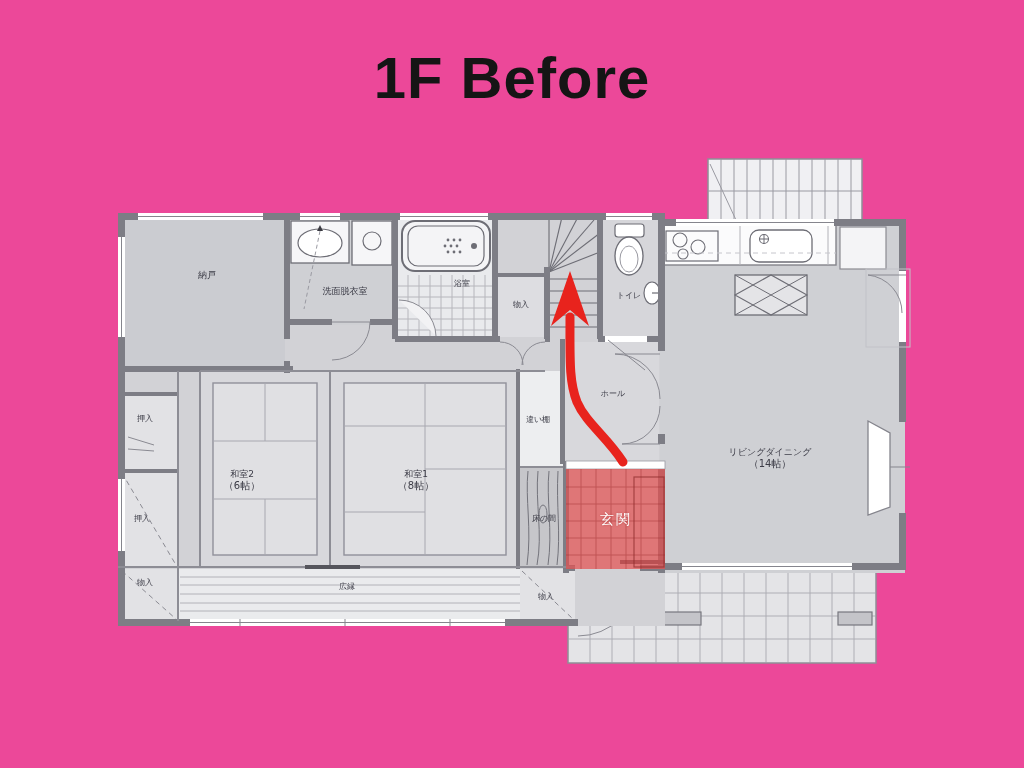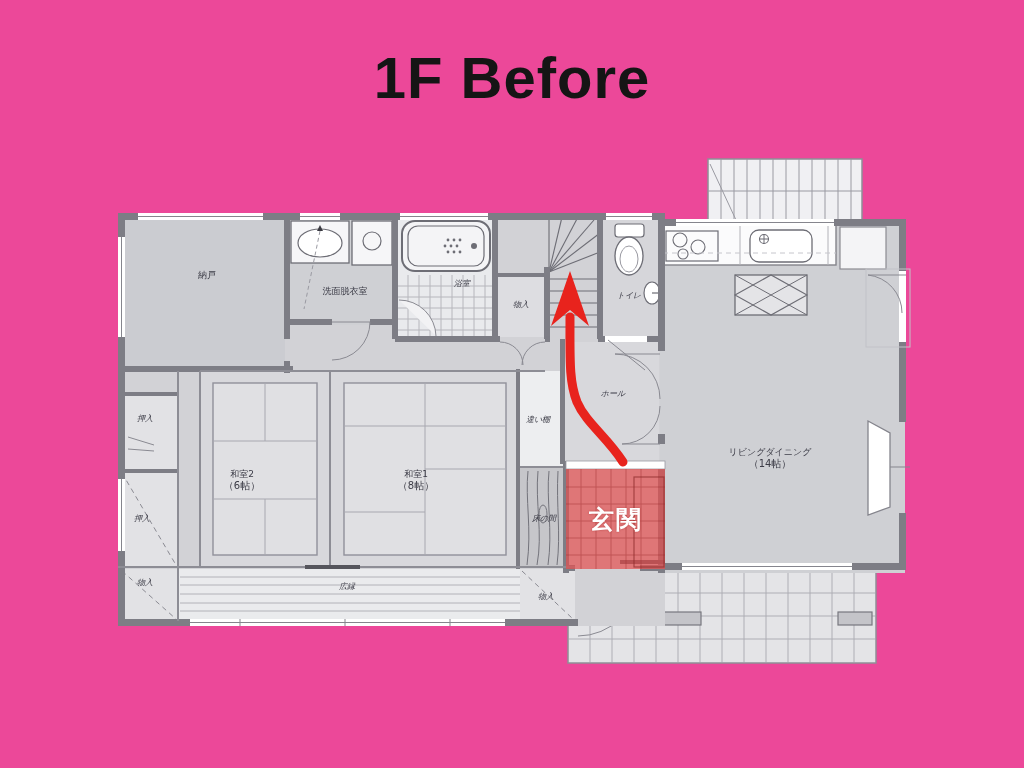--- a/index.html
+++ b/index.html
@@ -7,23 +7,23 @@
          font-family:"Liberation Sans","DejaVu Sans",sans-serif;}
   .page-title{position:absolute;top:44px;left:0;width:100%;text-align:center;
               font-size:58px;font-weight:800;letter-spacing:1px;color:#151515;margin:0;
               font-family:"Liberation Sans","DejaVu Sans",sans-serif;}
   .plan{position:absolute;left:0;top:0;width:1024px;height:768px;margin-top:9px;}
   .plan svg{position:absolute;left:0;top:0;}
   .lbl{position:absolute;transform:translate(-50%,-50%);white-space:nowrap;
        color:#3b3b46;font-size:9px;line-height:1.25;text-align:center;
        font-family:"DejaVu Sans","Liberation Sans",sans-serif;}
   .lbl small{display:block;font-size:10px;}
-  .lbl-genkan{color:#ffffff;font-size:25px;font-weight:700;letter-spacing:2px;
+  .lbl-genkan{color:#ffffff;font-size:14px;font-weight:400;letter-spacing:2px;
               text-shadow:0 0 2px rgba(160,30,30,.6);}
-  .lbl-tiny{font-size:8px;font-style:italic;}
+  .lbl-tiny{font-size:8px;}
 </style>
 </head>
 <body>
 
 <div class="stage">
 
   <h1 class="page-title">1F Before</h1>
 
   <div class="plan">
 

